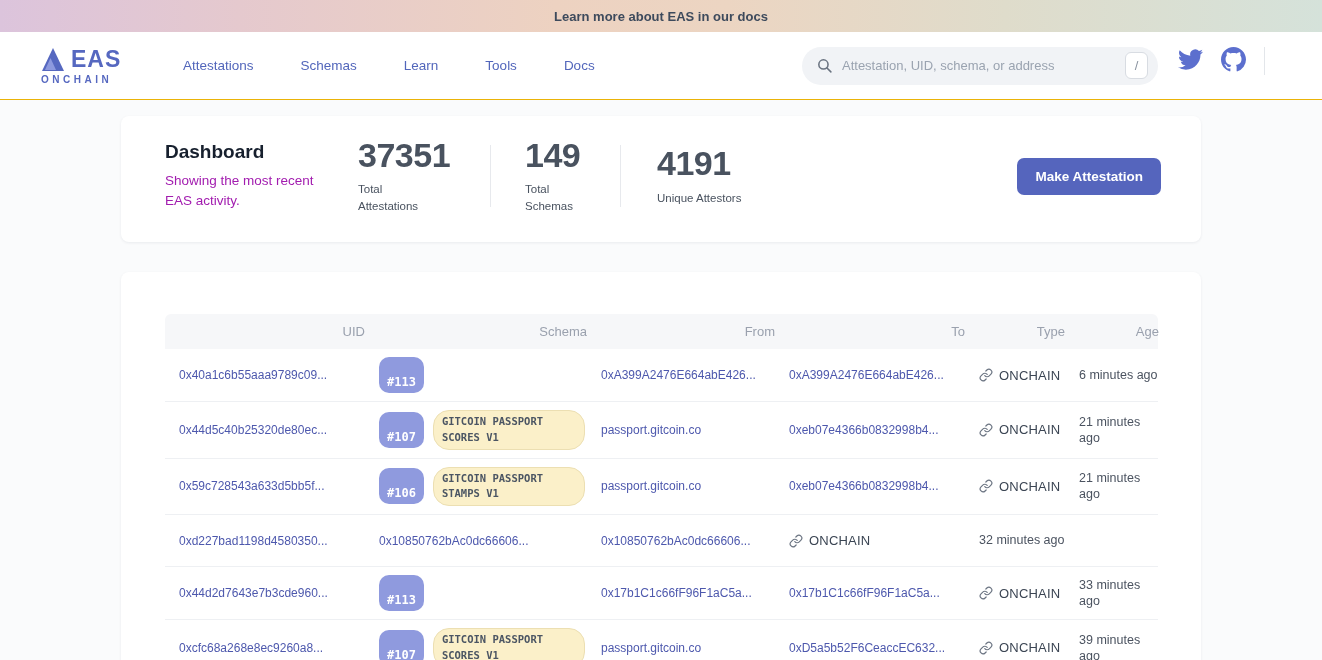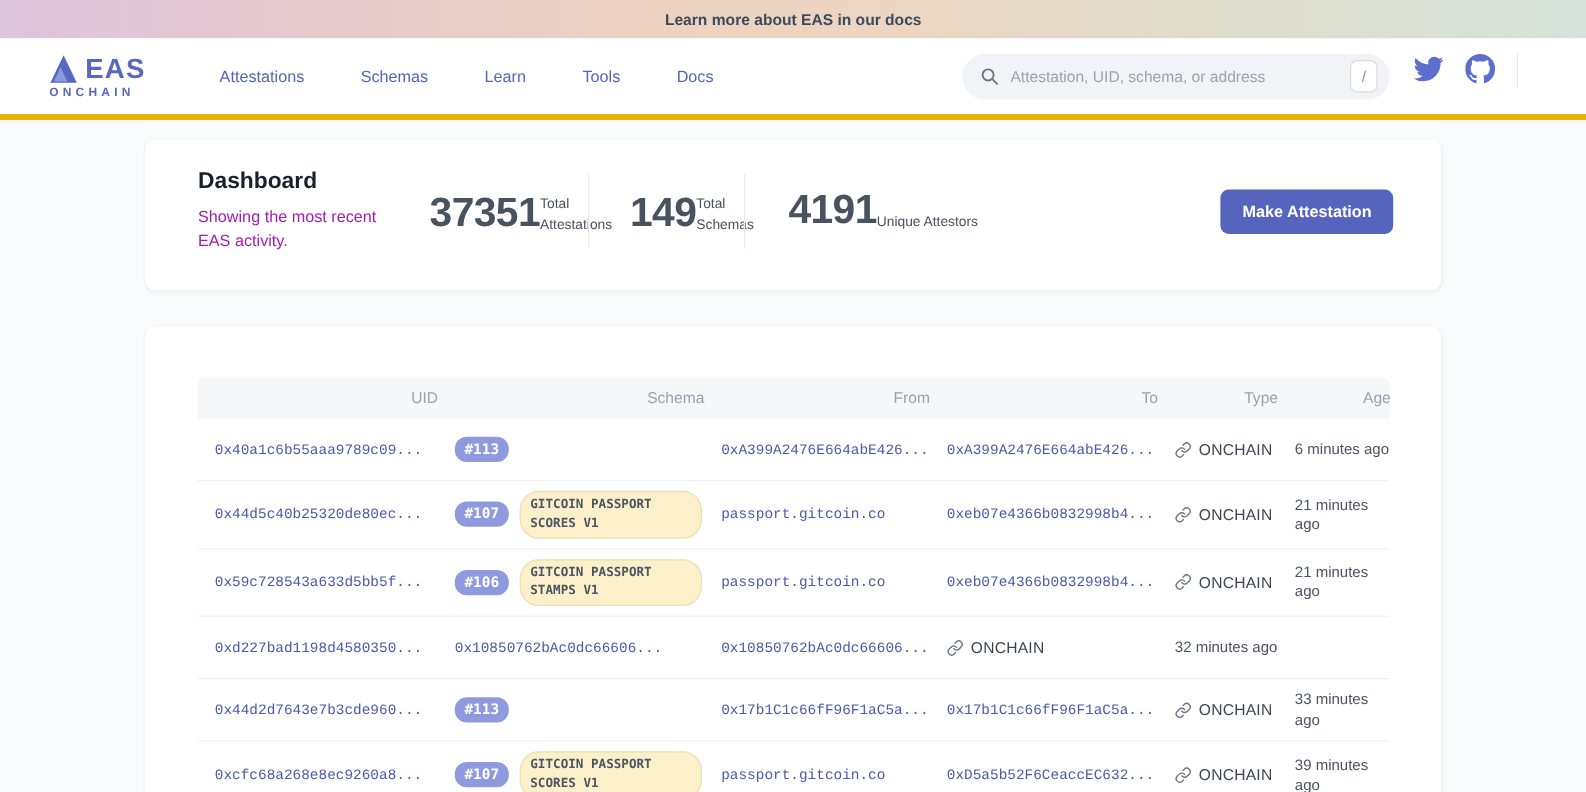--- a/index.html
+++ b/index.html
@@ -7,21 +7,21 @@
     font-family:"Liberation Sans", sans-serif; }
 
   
   .banner { height:32px; display:flex; align-items:center; justify-content:center;
     background:linear-gradient(90deg,#dcc4dc 0%, #e5c9ce 18%, #edd2c1 42%, #ecd5c2 55%, #dfdccb 76%, #d5e2da 100%);
     cursor:pointer; }
   .banner span { font-size:13px; font-weight:bold; color:#3d4a5c; }
 
   
   .header { height:68px; background:#ffffff; display:flex; align-items:center;
-    padding:0 41px; border-bottom:5px solid #eab308; }
+    padding:0 41px; border-bottom:1px solid #eab308; }
   .logo { display:flex; flex-direction:column; cursor:pointer; width:86px; }
   .logo-top { display:flex; align-items:center; gap:6px; }
   .logo-word { font-size:23px; font-weight:bold; color:#5668c0; letter-spacing:1px; line-height:1; }
   .logo-sub { font-size:10px; font-weight:bold; color:#5668c0; letter-spacing:3.5px; margin-top:2px; }
   .nav { display:flex; gap:47px; margin-left:56px; }
   .nav a { font-size:13.5px; color:#5266bb; text-decoration:none; cursor:pointer; }
   .hdr-right { margin-left:auto; display:flex; align-items:flex-start; }
   .search { width:356px; height:38px; background:#f1f3f6; border-radius:19px;
     display:flex; align-items:center; padding:0 10px 0 14px; }
   .search input { flex:1; border:none; outline:none; background:transparent;
@@ -41,41 +41,41 @@
   .main { padding:16px 121px 0; }
   .card { background:#ffffff; border-radius:8px; box-shadow:0 1px 3px rgba(20,30,60,.07);
     width:1080px; }
 
   
   .dash { display:flex; align-items:center; padding:28px 40px 34px 44px; height:126px; }
   .dash-titleblock { width:193px; flex-shrink:0; }
   .dash-title { font-size:19px; font-weight:bold; color:#17202e; margin-bottom:8px; }
   .dash-sub { font-size:13.5px; color:#a21caf; line-height:1.45; width:178px; }
   .stats { display:flex; align-items:center; }
-  .stat { display:flex; flex-direction:row;align-items:flex-end; }
+  .stat { display:flex; flex-direction:column; }
   .stat .num { font-size:34px; font-weight:bold; color:#49525f; letter-spacing:-.5px; line-height:1.1; }
   .stat .lbl { font-size:11.5px; color:#49525f; margin-top:7px; line-height:1.5; }
   .stat1 { width:132px; } .stat1 .lbl { width:70px; }
   .stat2 { width:95px; margin-left:34px; } .stat2 .lbl { width:60px; }
   .stat3 { margin-left:36px; } 
   .stat-div { width:1px; height:62px; background:#e7e9ed; }
   .mkbtn { margin-left:auto; height:37px; padding:0 18px; background:#5565bd; color:#ffffff;
     border:none; border-radius:7px; font-size:13.5px; font-weight:bold; cursor:pointer;
     font-family:"Liberation Sans",sans-serif; }
 
   
   .tcard { margin-top:30px; padding:42px 43px 40px 44px; min-height:420px; }
   .grid-row { display:grid; grid-template-columns:200px 222px 188px 190px 100px 94px; align-items:center; }
   .thead { background:#f6f7f9; height:35px; border-radius:6px 6px 0 0; }
   .thead .cell { font-size:13px; color:#9aa1ae;text-align:right; }
   .cell { padding-left:14px; }
   .trow { border-bottom:1px solid #eef0f3; min-height:52px; padding:8px 0; cursor:pointer; }
-  .mono { font-family:Liberation Mono, monospace; font-size:12px; color:#4d58ad; }
+  .mono { font-family:Liberation Sans, sans-serif; font-size:12px; color:#4d58ad; }
   .schema-cell { display:flex; align-items:center; gap:9px; }
-  .pill { background:#8f9ade; color:#ffffff; border-radius:10px; padding:3px 8px 4px;
+  .pill { background:#8f9ade; color:#ffffff; border-radius:10px; padding:18px 8px 4px;
     font-family:"DejaVu Sans Mono",monospace; font-size:12px; font-weight:bold; cursor:pointer; }
   .sname { background:#fbf0c9; border:1px solid #ecdfb2; border-radius:16px; padding:3px 8px;
     font-family:"DejaVu Sans Mono",monospace; font-size:10.5px; font-weight:bold; color:#4b5563;
     line-height:1.5; max-width:152px; cursor:pointer; }
   .type-cell { display:flex; align-items:center; gap:6px; }
   .type-cell span { font-size:13px; color:#3b4553; letter-spacing:.2px; }
   .age-cell { font-size:12.5px; color:#4b5360; line-height:1.3; }
 </style>
 </head>
 <body>

